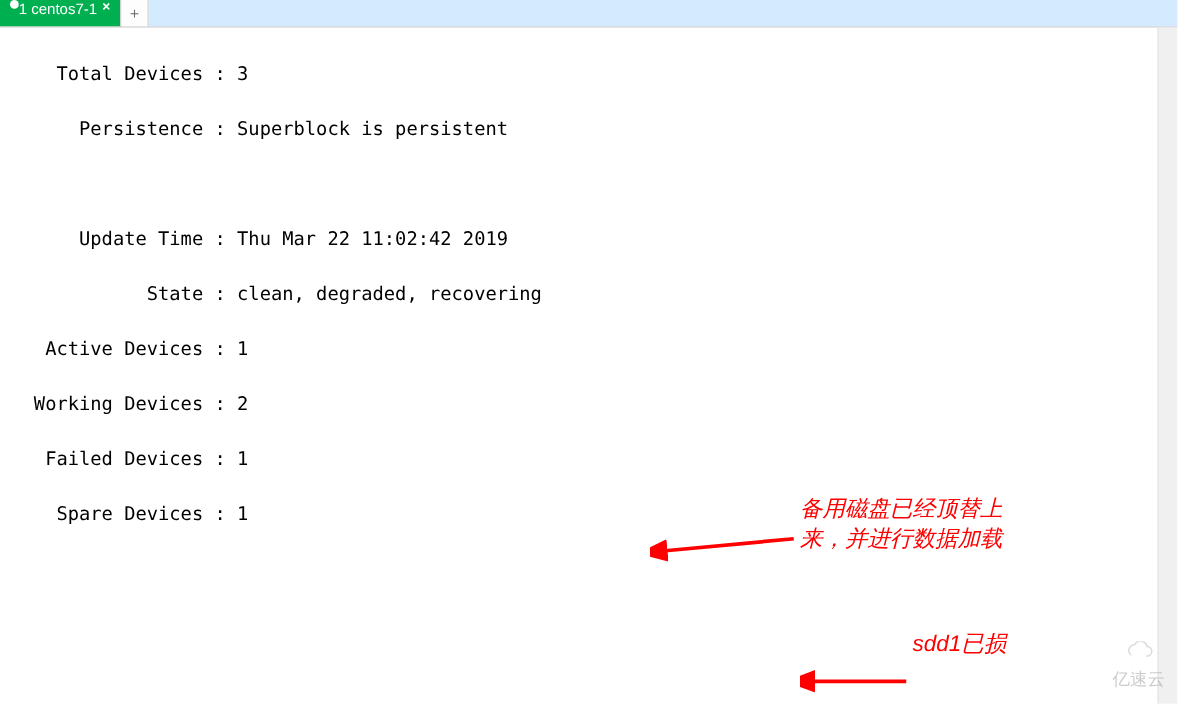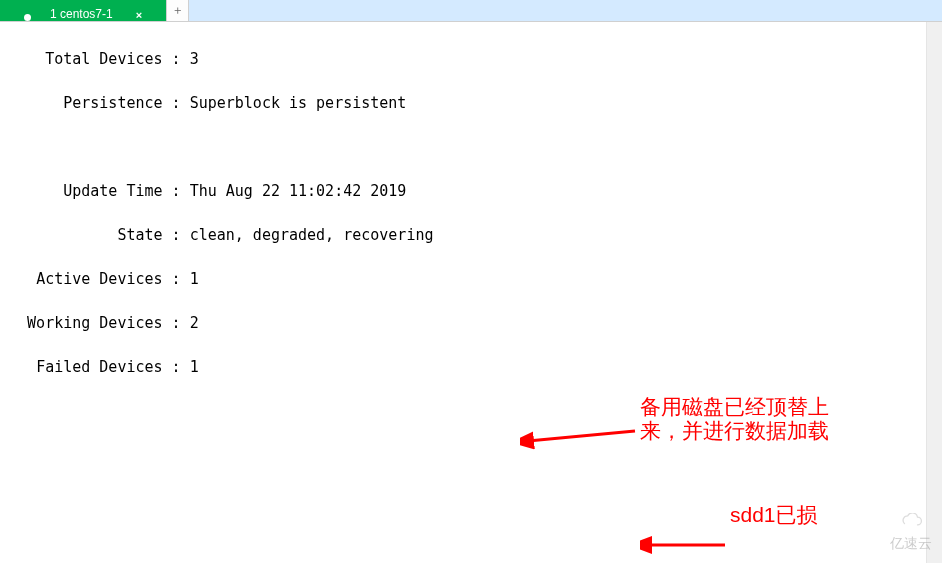--- a/index.html
+++ b/index.html
@@ -14,23 +14,23 @@
     }
     .tab-bar {
       height: 22px;
       background: #f0f0f0;
       border-bottom: 1px solid #d0d0d0;
       display: flex;
       align-items: stretch;
     }
     .tab {
       display: flex;
-      align-items: flex-end;
-      gap: 19px;
-      padding: 0 24px;
+      align-items: flex-start;
+      gap: 0;
+      padding: 0 8px;
       background: #00b050;
       color: #fff;
       font-family: Arial, sans-serif;
       font-size: 12px;
       border-right: 1px solid #d0d0d0;
       cursor: pointer;
       height: 100%;
     }
     .tab .dot {
       width: 7px;
@@ -63,23 +63,24 @@
       padding: 4px 0;
       line-height: 22px;
       white-space: pre;
       font-size: 15px;
       font-family: "DejaVu Sans Mono", "Courier New", monospace;
     }
     .row { white-space: pre; }
     .ann {
       position: absolute;
       font-family: "Microsoft YaHei", Arial, sans-serif;
-      font-size: 21px;
+      font-size: 18px;
       color: #ff0000;
       line-height: 24px;
+      font-style: italic;
     }
     .arrow {
       position: absolute;
       pointer-events: none;
     }
     .watermark {
       position: absolute;
       right: 10px;
       bottom: 10px;
       display: flex;
@@ -112,25 +113,26 @@
     <span class="close">×</span>
   </div>
   <div class="new-tab">＋</div>
   <div class="tabstrip-rest"></div>
 </div>
 
 <div class="terminal">
 <div class="row">     <span>Total Devices</span> : <span>3</span></div>
 <div class="row">       <span>Persistence</span> : <span>Superblock is persistent</span></div>
 <div class="row"> </div>
-<div class="row">       <span>Update Time</span> : <span>Thu Aug 22 11:02:42 2019</span></div>
+<div class="row">       <span>Update Time</span> : <span>Thu Mar 22 11:02:42 2019</span></div>
 <div class="row">             <span>State</span> : <span>clean, degraded, recovering</span></div>
 <div class="row">    <span>Active Devices</span> : <span>1</span></div>
 <div class="row">   <span>Working Devices</span> : <span>2</span></div>
 <div class="row">    <span>Failed Devices</span> : <span>1</span></div>
+<div class="row">     <span>Spare Devices</span> : <span>1</span></div>
 <div class="row"> </div>
 <div class="row"> </div>
 
 
 
 
 
 
 
 

